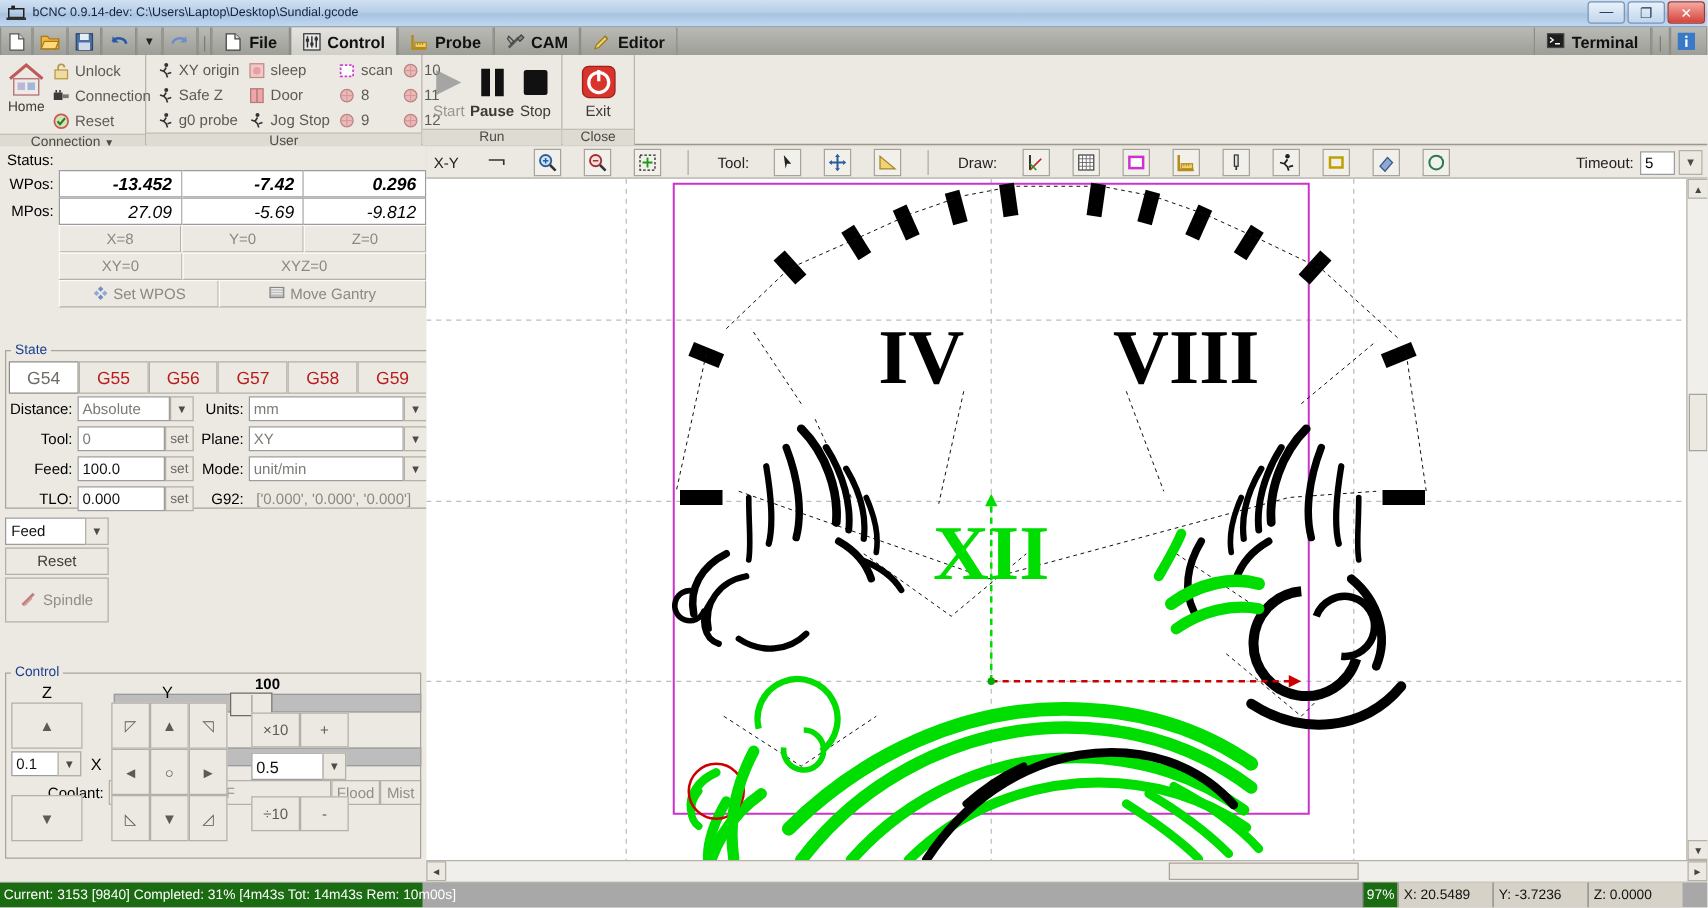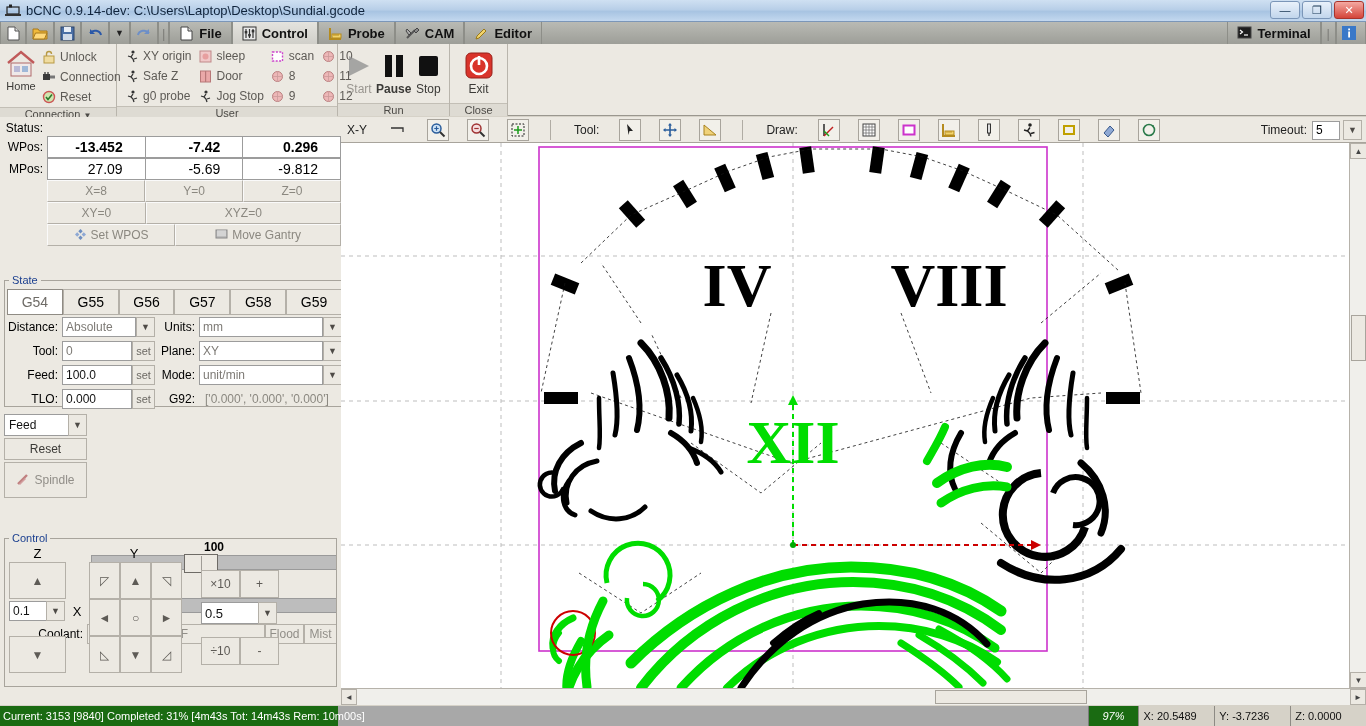--- a/index.html
+++ b/index.html
@@ -12,21 +12,21 @@
   #app { position:relative; width:1366px; height:726px; }
 
   
   .titlebar {
     position:absolute; left:0; top:0; width:1366px; height:22px;
     background:linear-gradient(to bottom,#cfe0f2 0%,#b8cfe8 45%,#a8c4e2 55%,#c3d8ef 100%);
     border-bottom:1px solid #7b96b8;
     display:flex; align-items:center;
   }
   .titlebar .tb-ico { width:18px; height:16px; margin:0 4px 0 4px; display:flex; align-items:center; justify-content:center; }
-  .titlebar .tb-text { font-size:13px; color:#10243c; white-space:nowrap;text-align:center; }
+  .titlebar .tb-text { font-size:10px; color:#10243c; white-space:nowrap;text-align:center; }
   .wincontrols { position:absolute; right:2px; top:1px; display:flex; gap:2px; }
   .wincontrols div {
     width:30px; height:18px; border:1px solid #7b96b8; border-radius:3px;
     display:flex; align-items:center; justify-content:center;
     background:linear-gradient(to bottom,#e9f1fa,#c2d6ec);
     font-size:11px; color:#12304e;
   }
   .wincontrols div.close { background:linear-gradient(to bottom,#f4a9a2,#d4443a); color:#fff; border-color:#a8342c; }
 
   
@@ -74,41 +74,42 @@
   .statusgrid { position:absolute; left:0; top:4px; width:341px; }
   .rowline { display:flex; align-items:stretch; }
   .lbl { width:47px; text-align:right; padding-right:4px; font-size:12px; color:#000; display:flex; align-items:center; justify-content:flex-end; }
   .statusbox {
     flex:1; height:26px; background:#90ee90; border:1px solid #808080;
     display:flex; align-items:center; justify-content:center;
     font-weight:bold; font-size:15px; color:#000;
   }
   .posfield {
     flex:1; height:22px; background:#fff; border:1px solid #9c9c9c; border-left:none;
-    display:flex; align-items:center; justify-content:flex-end; padding-right:22px;
+    display:flex; align-items:center; justify-content:flex-end; padding-right:7px;
     font-size:14px;
+    font-style:italic;
   }
   .posfield.first { border-left:1px solid #9c9c9c; }
   .posfield.bold { font-weight:bold; }
   .zbtn {
     flex:1; height:22px; border:1px solid #b4b0a8; border-top:1px solid #fafafa; border-left:1px solid #fafafa;
     background:#ece9e2; color:#8b8880; font-size:12px;
     display:flex; align-items:center; justify-content:center;
   }
   .zbtn .mini { width:14px; height:14px; margin-right:3px; }
 
   fieldset.grp {
     position:absolute; border:1px solid #a8a49c; margin:0; padding:0; background:transparent;
   }
   fieldset.grp > legend { font-size:11px; color:#1b3f8f; padding:0 3px; margin-left:4px; }
 
   .gbtns { display:flex; padding:3px 2px 0 2px; }
   .gbtn {
     flex:1; height:26px; border:1px solid #b4b0a8; background:#ece9e2;
-    color:#000000; font-size:14px; display:flex; align-items:center; justify-content:center;
+    color:#b91c1c; font-size:14px; display:flex; align-items:center; justify-content:center;
   }
   .gbtn.sel { background:#fff; border:1px solid #8f8b84; color:#6e6b66; }
 
   .frow { display:flex; align-items:center; height:24px; padding:0 2px; }
   .frow .flbl { font-size:12px; color:#000; text-align:right; padding-right:4px; }
   .fin {
     height:20px; background:#fff; border:1px solid #9c9c9c; font-size:12px; color:#7d7a75;
     display:flex; align-items:center; padding-left:3px; overflow:hidden; white-space:nowrap;
   }
   .fin.dark { color:#111; }
@@ -163,21 +164,21 @@
   .vscroll .arrow { width:17px; height:16px; background:#ece9e2; border:1px solid #b4b0a8; display:flex; align-items:center; justify-content:center; font-size:8px; color:#444; }
   .vscroll .thumb { position:absolute; left:1px; width:15px; height:46px; background:#ece9e2; border:1px solid #a8a49c; }
   .hscroll { position:absolute; left:341px; top:688px; width:1025px; height:17px; background:#f0efeb; border-top:1px solid #b6b2aa; }
   .hscroll .arrow { position:absolute; top:0; width:16px; height:16px; background:#ece9e2; border:1px solid #b4b0a8; display:flex; align-items:center; justify-content:center; font-size:8px; color:#444; }
   .hscroll .thumb { position:absolute; top:1px; width:152px; height:14px; background:#ece9e2; border:1px solid #a8a49c; }
 
   .statusbar { position:absolute; left:0; top:706px; width:1366px; height:20px; background:#a8a8a8; display:flex; }
   .sbprogress { position:relative; width:1090px; height:20px; background:#a8a8a8; overflow:hidden; }
   .sbfill { position:absolute; left:0; top:0; height:20px; background:#1a6b12; }
   .sbtext { position:absolute; left:3px; top:0; height:20px; line-height:20px; font-size:11px; color:#fff; white-space:nowrap; }
-  .sbpct { width:51px; height:20px; background:#1a6b12; color:#fff; font-size:11px; display:flex; align-items:center; justify-content:center; border-left:1px solid #7a7a7a;font-style:italic; }
+  .sbpct { width:28px; height:20px; background:#1a6b12; color:#fff; font-size:11px; display:flex; align-items:center; justify-content:center; border-left:1px solid #7a7a7a; }
   .sbcoord { width:76px; height:20px; background:#d6d2c8; color:#111; font-size:11px; display:flex; align-items:center; padding-left:4px; border-left:1px solid #8d8a84; }
 
   .svgfill { display:block; }
 </style>
 </head>
 <body>
 
 <div id="app">
 
   <div class="titlebar">

